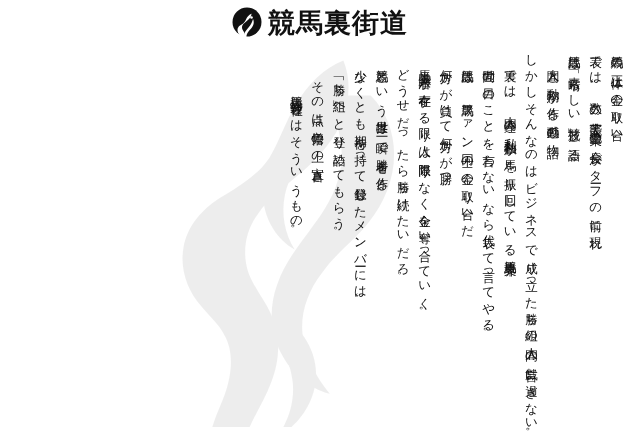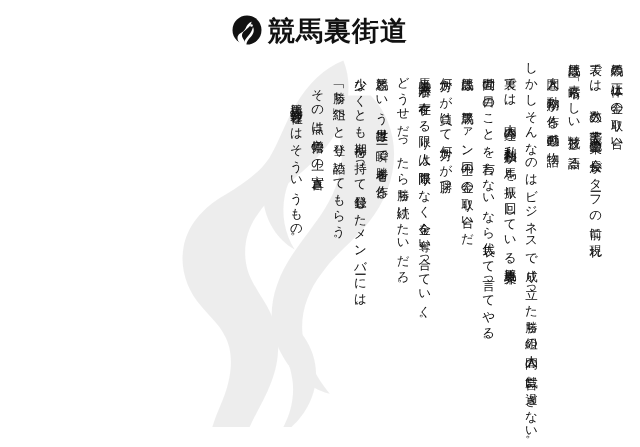--- a/index.html
+++ b/index.html
@@ -36,21 +36,21 @@
   .watermark svg { width: 100%; height: 100%; display: block; }
 
   
   .header {
     position: relative;
     z-index: 2;
     display: flex;
     align-items: center;
     justify-content: center;
     gap: 6px;
-    padding-top: 12px;
+    padding-top: 4px;
     height: 36px;
   }
   .logo-mark {
     width: 30px;
     height: 30px;
     flex: 0 0 30px;
   }
   .logo-mark svg { display: block; width: 30px; height: 30px; }
   .logo-text {
     font-family: "DejaVu Serif", "Liberation Serif", serif;

